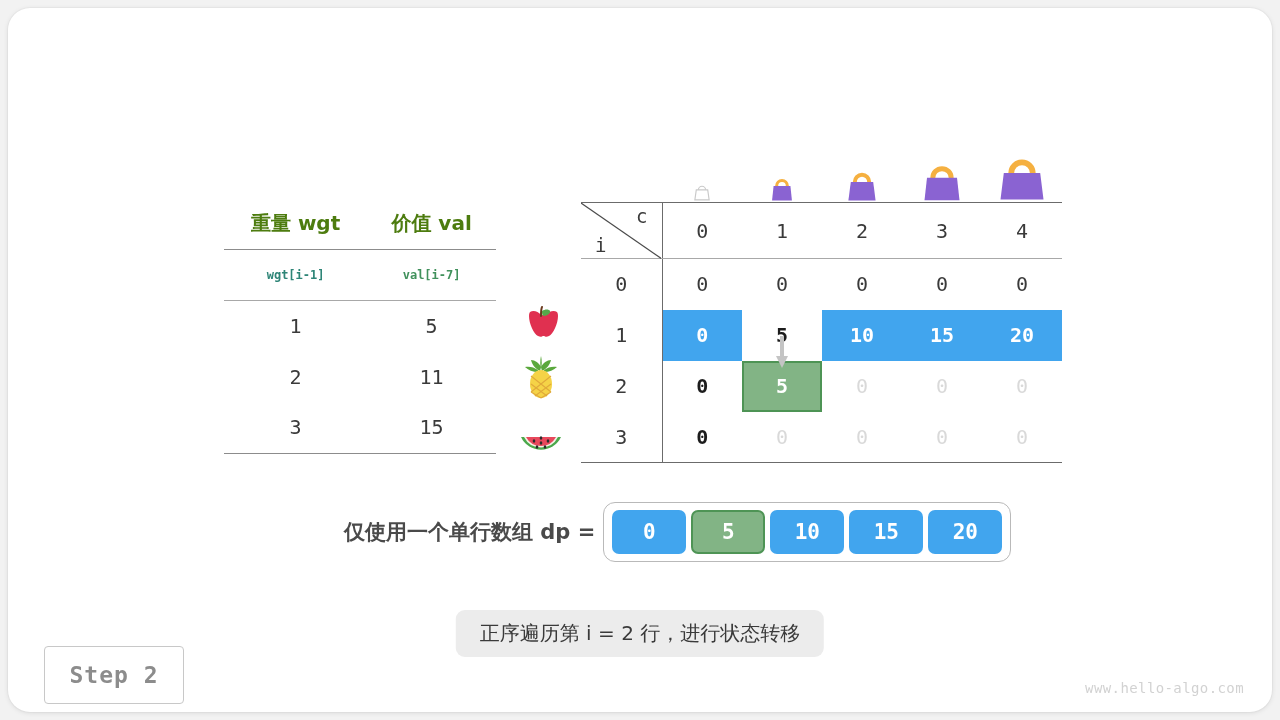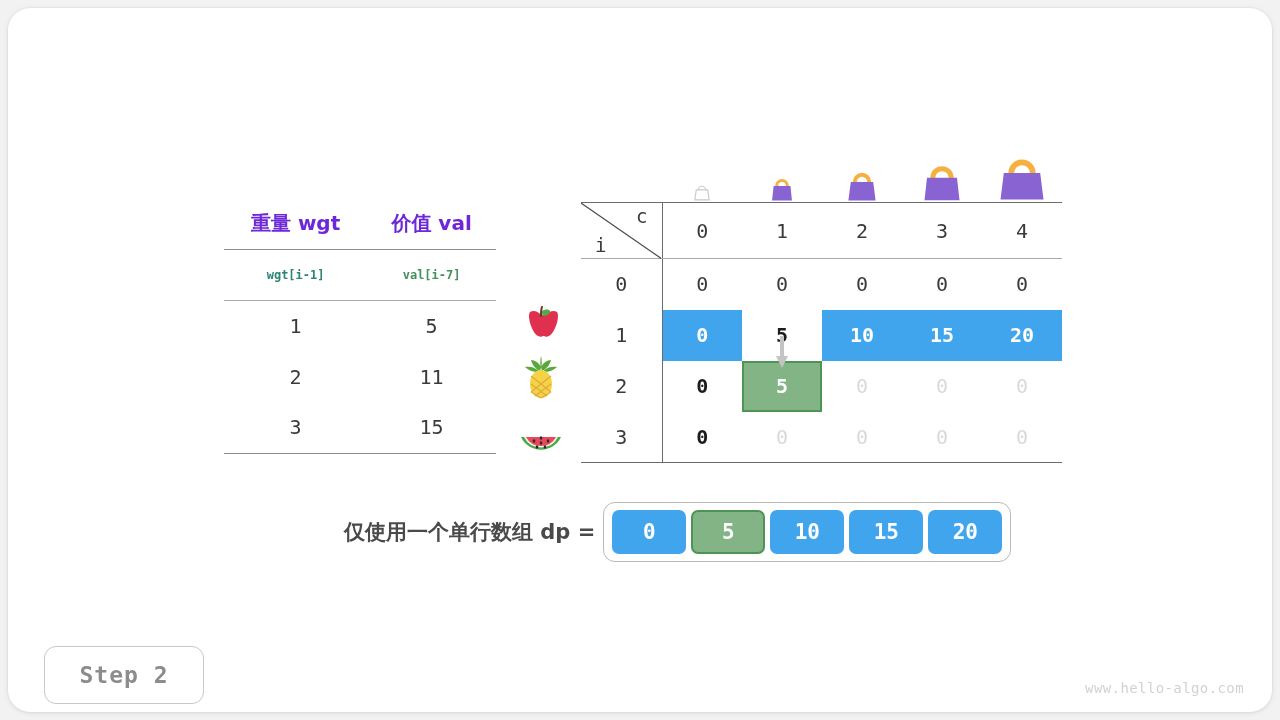--- a/index.html
+++ b/index.html
@@ -36,21 +36,21 @@
     font-family: "DejaVu Sans Mono", "Liberation Mono", monospace;
     font-size: 20px;
   }
   #item-table th, #item-table td {
     text-align: center;
     padding: 0;
     height: 51px;
     vertical-align: middle;
   }
   .it-head th {
-    color: #6d28d9;
+    color: #4d7c0f;
     font-weight: 700;
     font-family: "DejaVu Sans", "Liberation Sans", sans-serif;
     font-size: 20px;
     border-bottom: 1.6px solid #8c8c8c;
     height: 48px;
   }
   .it-sub td {
     font-weight: 700;
     font-size: 12px;
     border-bottom: 1.6px solid #a8a8a8;
@@ -217,24 +217,24 @@
     font-size: 20px;
     color: #3a3a3a;
     white-space: nowrap;
   }
 
   
   #step-badge {
     position: absolute;
     left: 36px;
     top: 638px;
-    width: 160px;
+    width: 140px;
     height: 58px;
     border: 1.6px solid #c8c8c8;
-    border-radius: 12px;
+    border-radius: 4px;
     display: flex;
     align-items: center;
     justify-content: center;
     font-family: "DejaVu Sans Mono", "Liberation Mono", monospace;
     font-size: 23px;
     font-weight: 700;
     color: #8c8c8c;
     letter-spacing: 1px;
   }
 
@@ -443,18 +443,19 @@
     <div class="label">仅使用一个单行数组 dp =</div>
     <div class="strip">
       <div class="acell blue">0</div>
       <div class="acell green">5</div>
       <div class="acell blue">10</div>
       <div class="acell blue">15</div>
       <div class="acell blue">20</div>
     </div>
   </div>
 
+  <div id="caption">正序遍历第 i = 2 行，进行状态转移</div>
 
   <div id="step-badge">Step 2</div>
 
   <div id="watermark">www.hello-algo.com</div>
 
 </div>
 
 </body></html>

